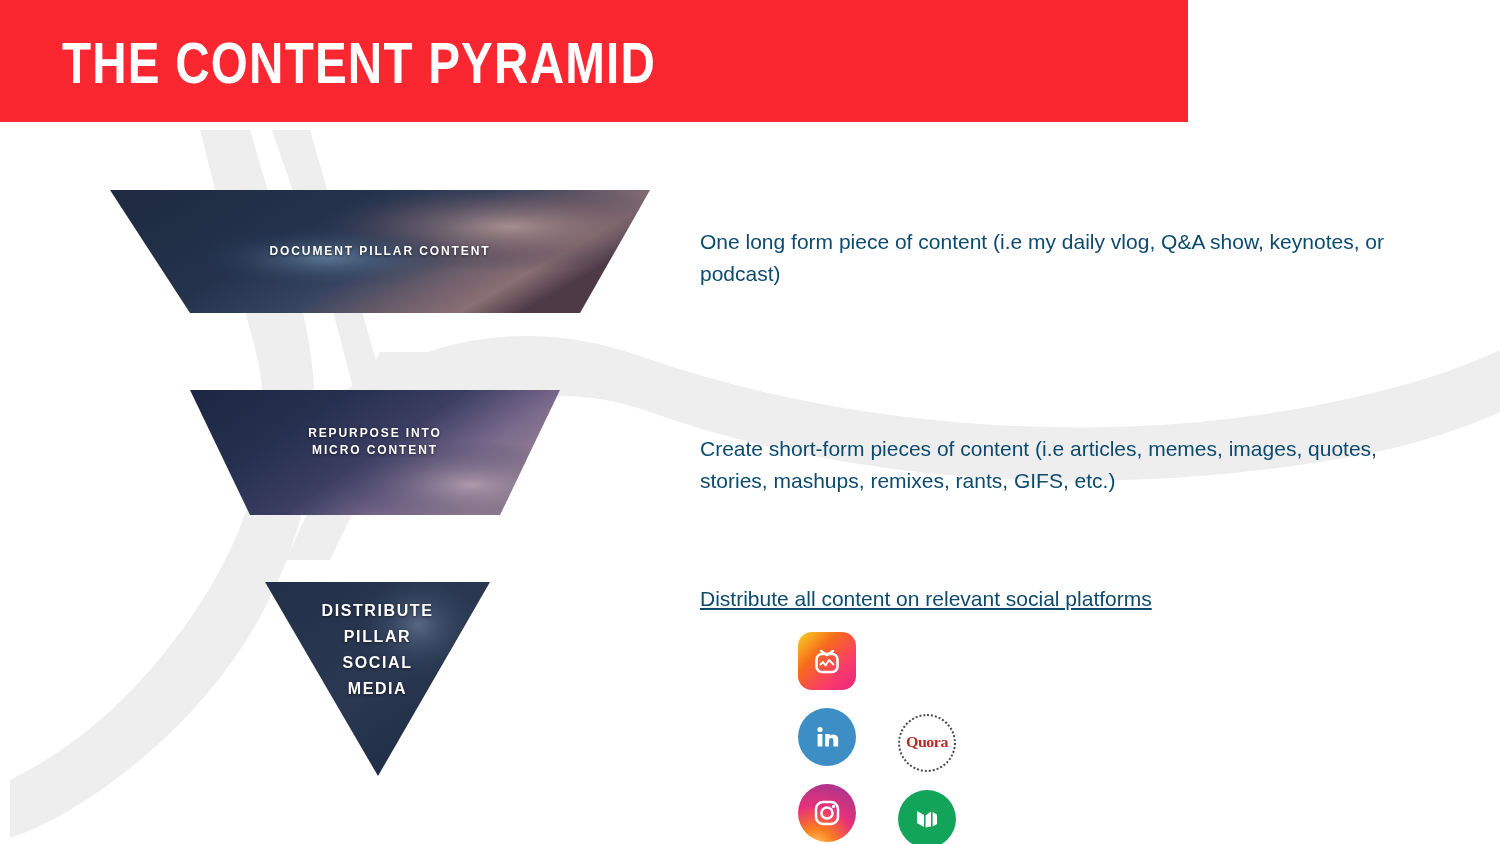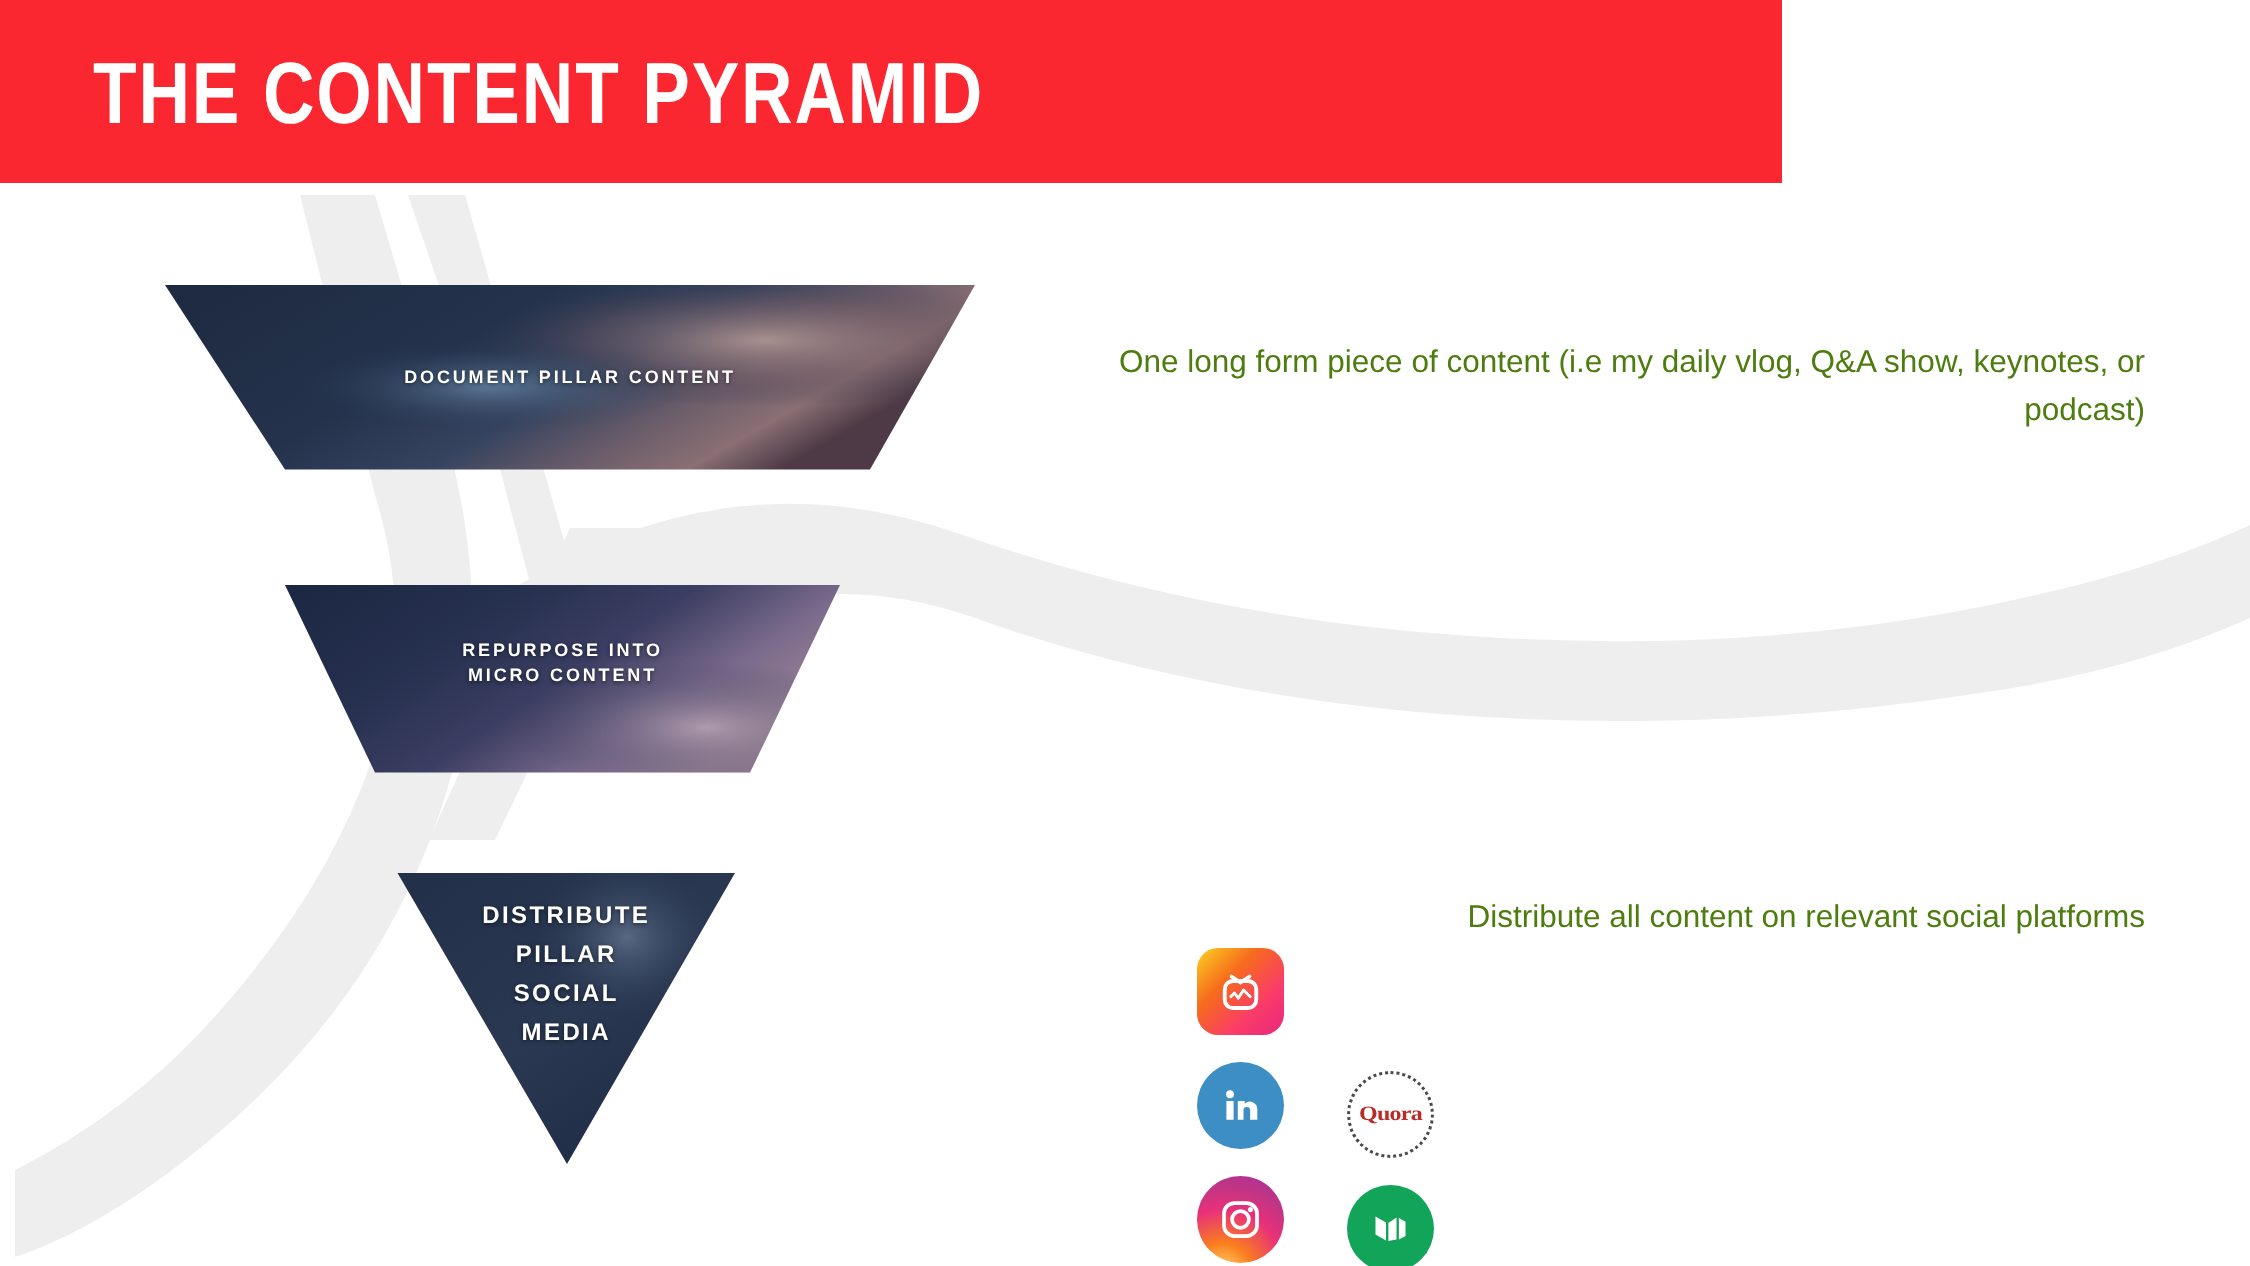--- a/index.html
+++ b/index.html
@@ -50,29 +50,29 @@
     z-index:4;
     pointer-events:none;
   }
   #label-1 { left:110px; top:243px; width:540px; }
   #label-2 { left:190px; top:425px; width:370px; }
   #label-3 { left:265px; top:598px; width:225px; font-size:16px; letter-spacing:1.6px; line-height:1.62; }
 
   
   .desc {
     position:absolute;
-    color:#4d7c0f;
+    color:#0c4a6e;
     font-size:21px;
     line-height:1.52;
-    text-align:right;
+    text-align:left;
     z-index:3;
   }
   #desc-1 { left:700px; top:226px; width:730px; }
   #desc-2 { left:700px; top:433px; width:730px; }
-  #desc-3 { left:700px; top:596px; width:730px; }
+  #desc-3 { left:700px; top:583px; width:730px;text-decoration:underline; }
 
   
   .icon-row { position:absolute; display:flex; z-index:3;flex-direction:column; }
   #icon-row-1 { left:798px; top:632px; gap:18px; }
   #icon-row-2 { left:898px; top:714px; gap:18px; }
   .sicon {
     width:58px; height:58px;
     border-radius:50%;
     display:flex; align-items:center; justify-content:center;
     position:relative;
@@ -192,20 +192,21 @@
 
   <div class="stage-label" id="label-1">DOCUMENT PILLAR CONTENT</div>
   <div class="stage-label" id="label-2">REPURPOSE INTO
 MICRO CONTENT</div>
   <div class="stage-label" id="label-3">DISTRIBUTE
 PILLAR
 SOCIAL
 MEDIA</div>
 
   <div class="desc" id="desc-1">One long form piece of content (i.e my daily vlog, Q&amp;A show, keynotes, or podcast)</div>
+  <div class="desc" id="desc-2">Create short-form pieces of content (i.e articles, memes, images, quotes, stories, mashups, remixes, rants, GIFS, etc.)</div>
   <div class="desc" id="desc-3">Distribute all content on relevant social platforms</div>
 
   <div class="icon-row" id="icon-row-1">
 
     <div class="sicon sq ig-tv">
       <svg width="34" height="34" viewBox="0 0 34 34">
         <path d="M11 7 L17 11 L23 7" stroke="#fff" stroke-width="2.4" fill="none" stroke-linecap="round"></path>
         <rect x="6.5" y="10" width="21" height="18" rx="5.5" ry="5.5" fill="none" stroke="#fff" stroke-width="2.6"></rect>
         <path d="M10.5 20.5 L13 18 L15.5 21.5 L19 16 L23.5 20.5" stroke="#fff" stroke-width="1.9" fill="none" stroke-linecap="round" stroke-linejoin="round"></path>
       </svg>

